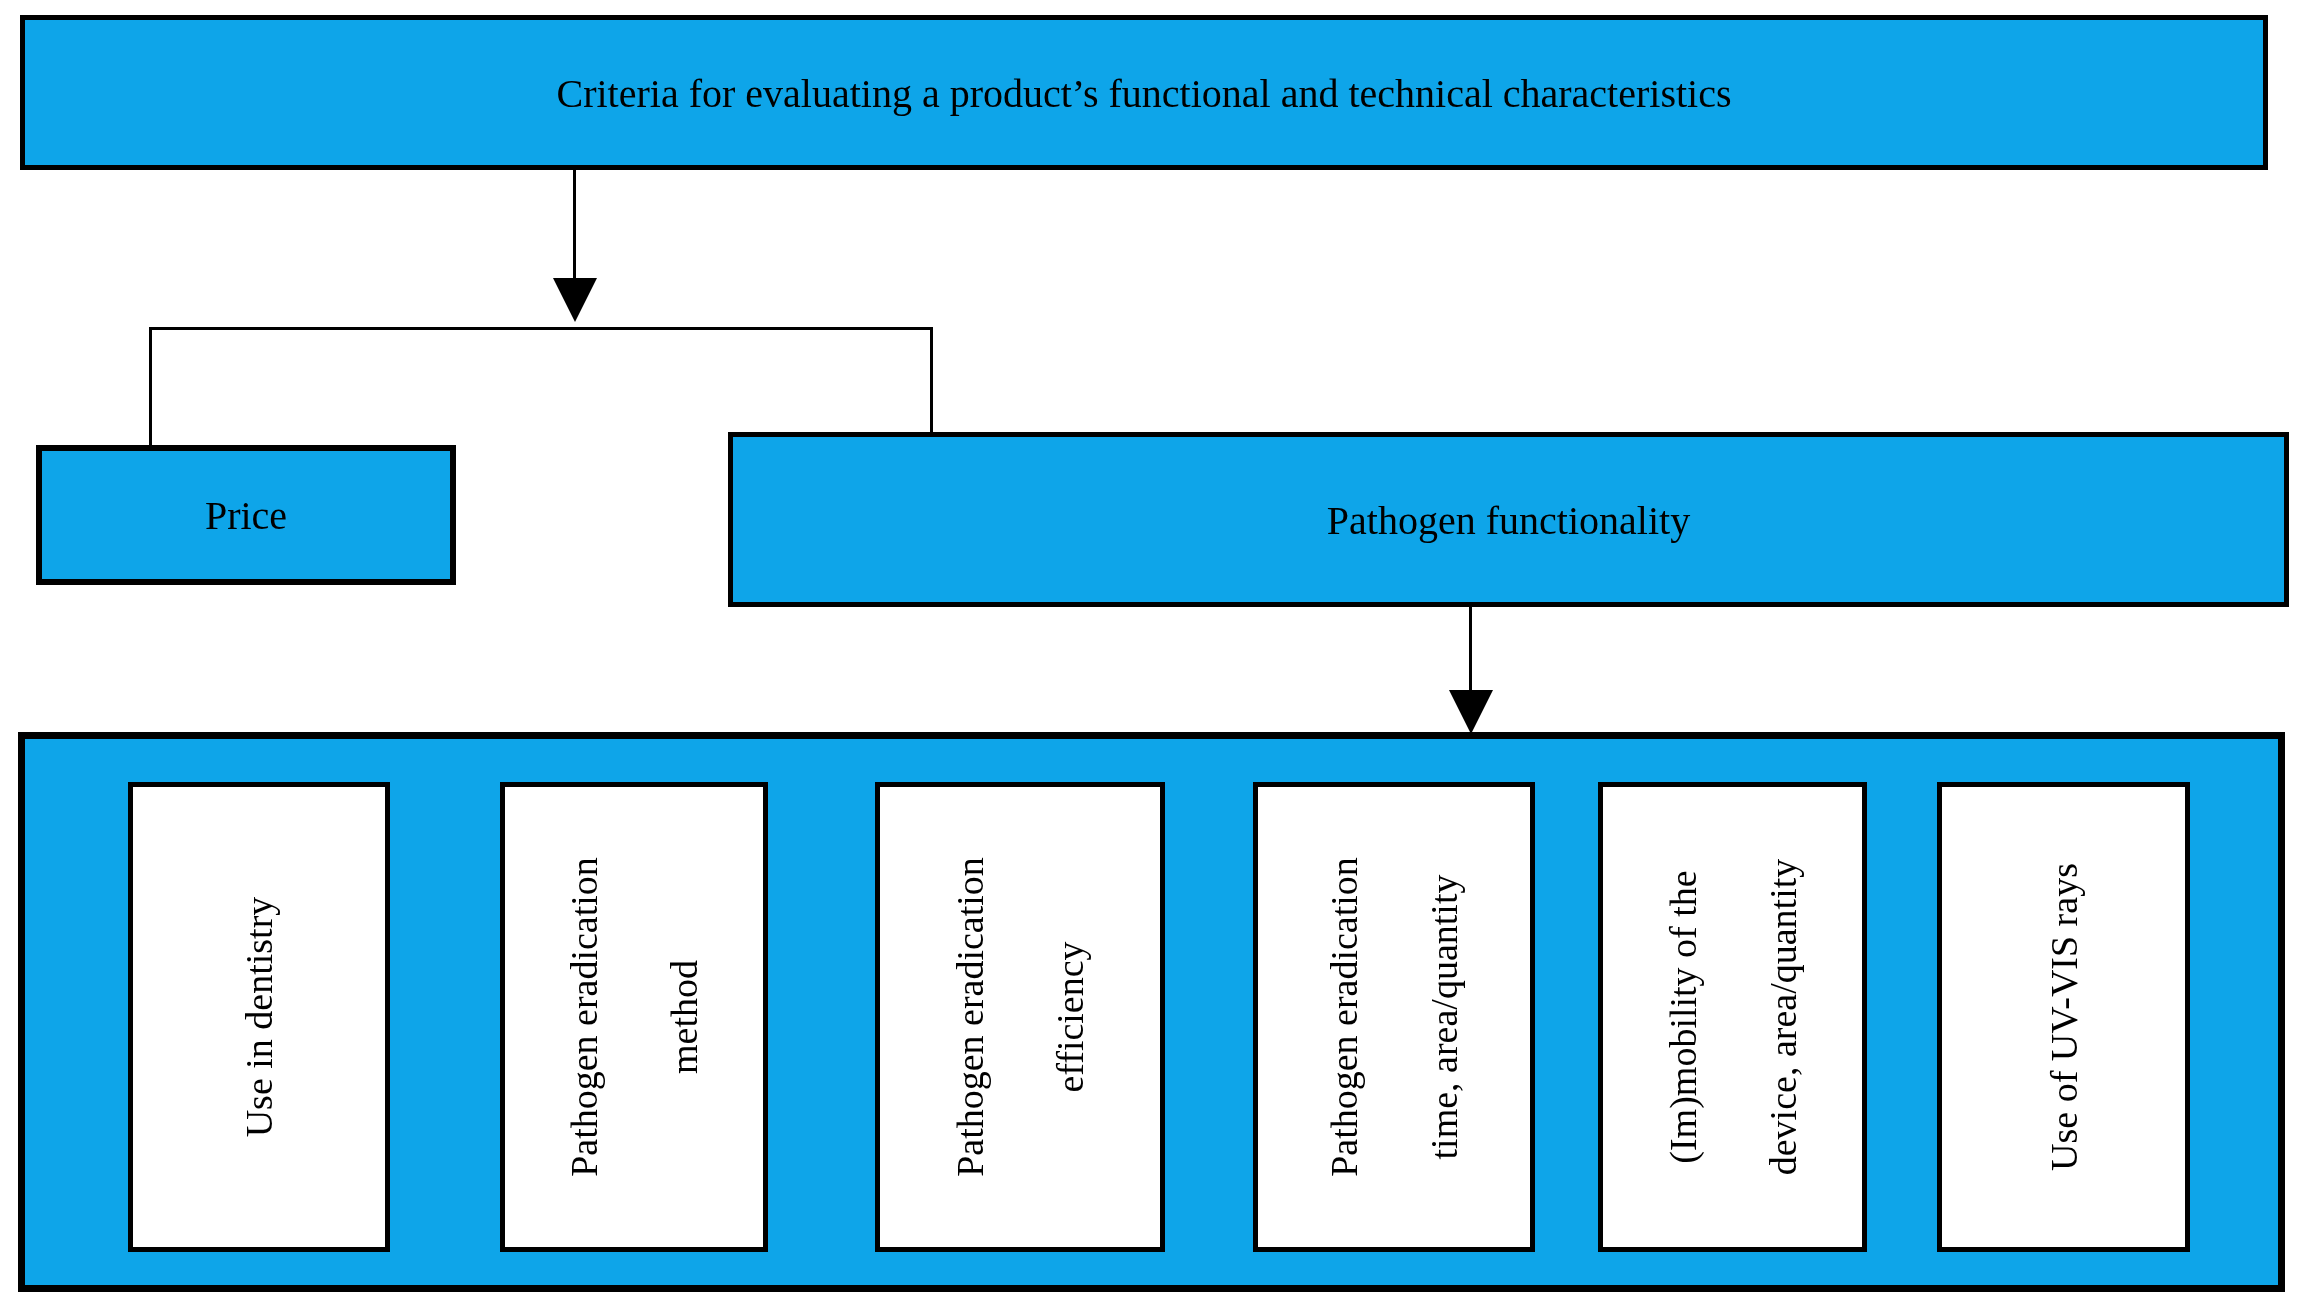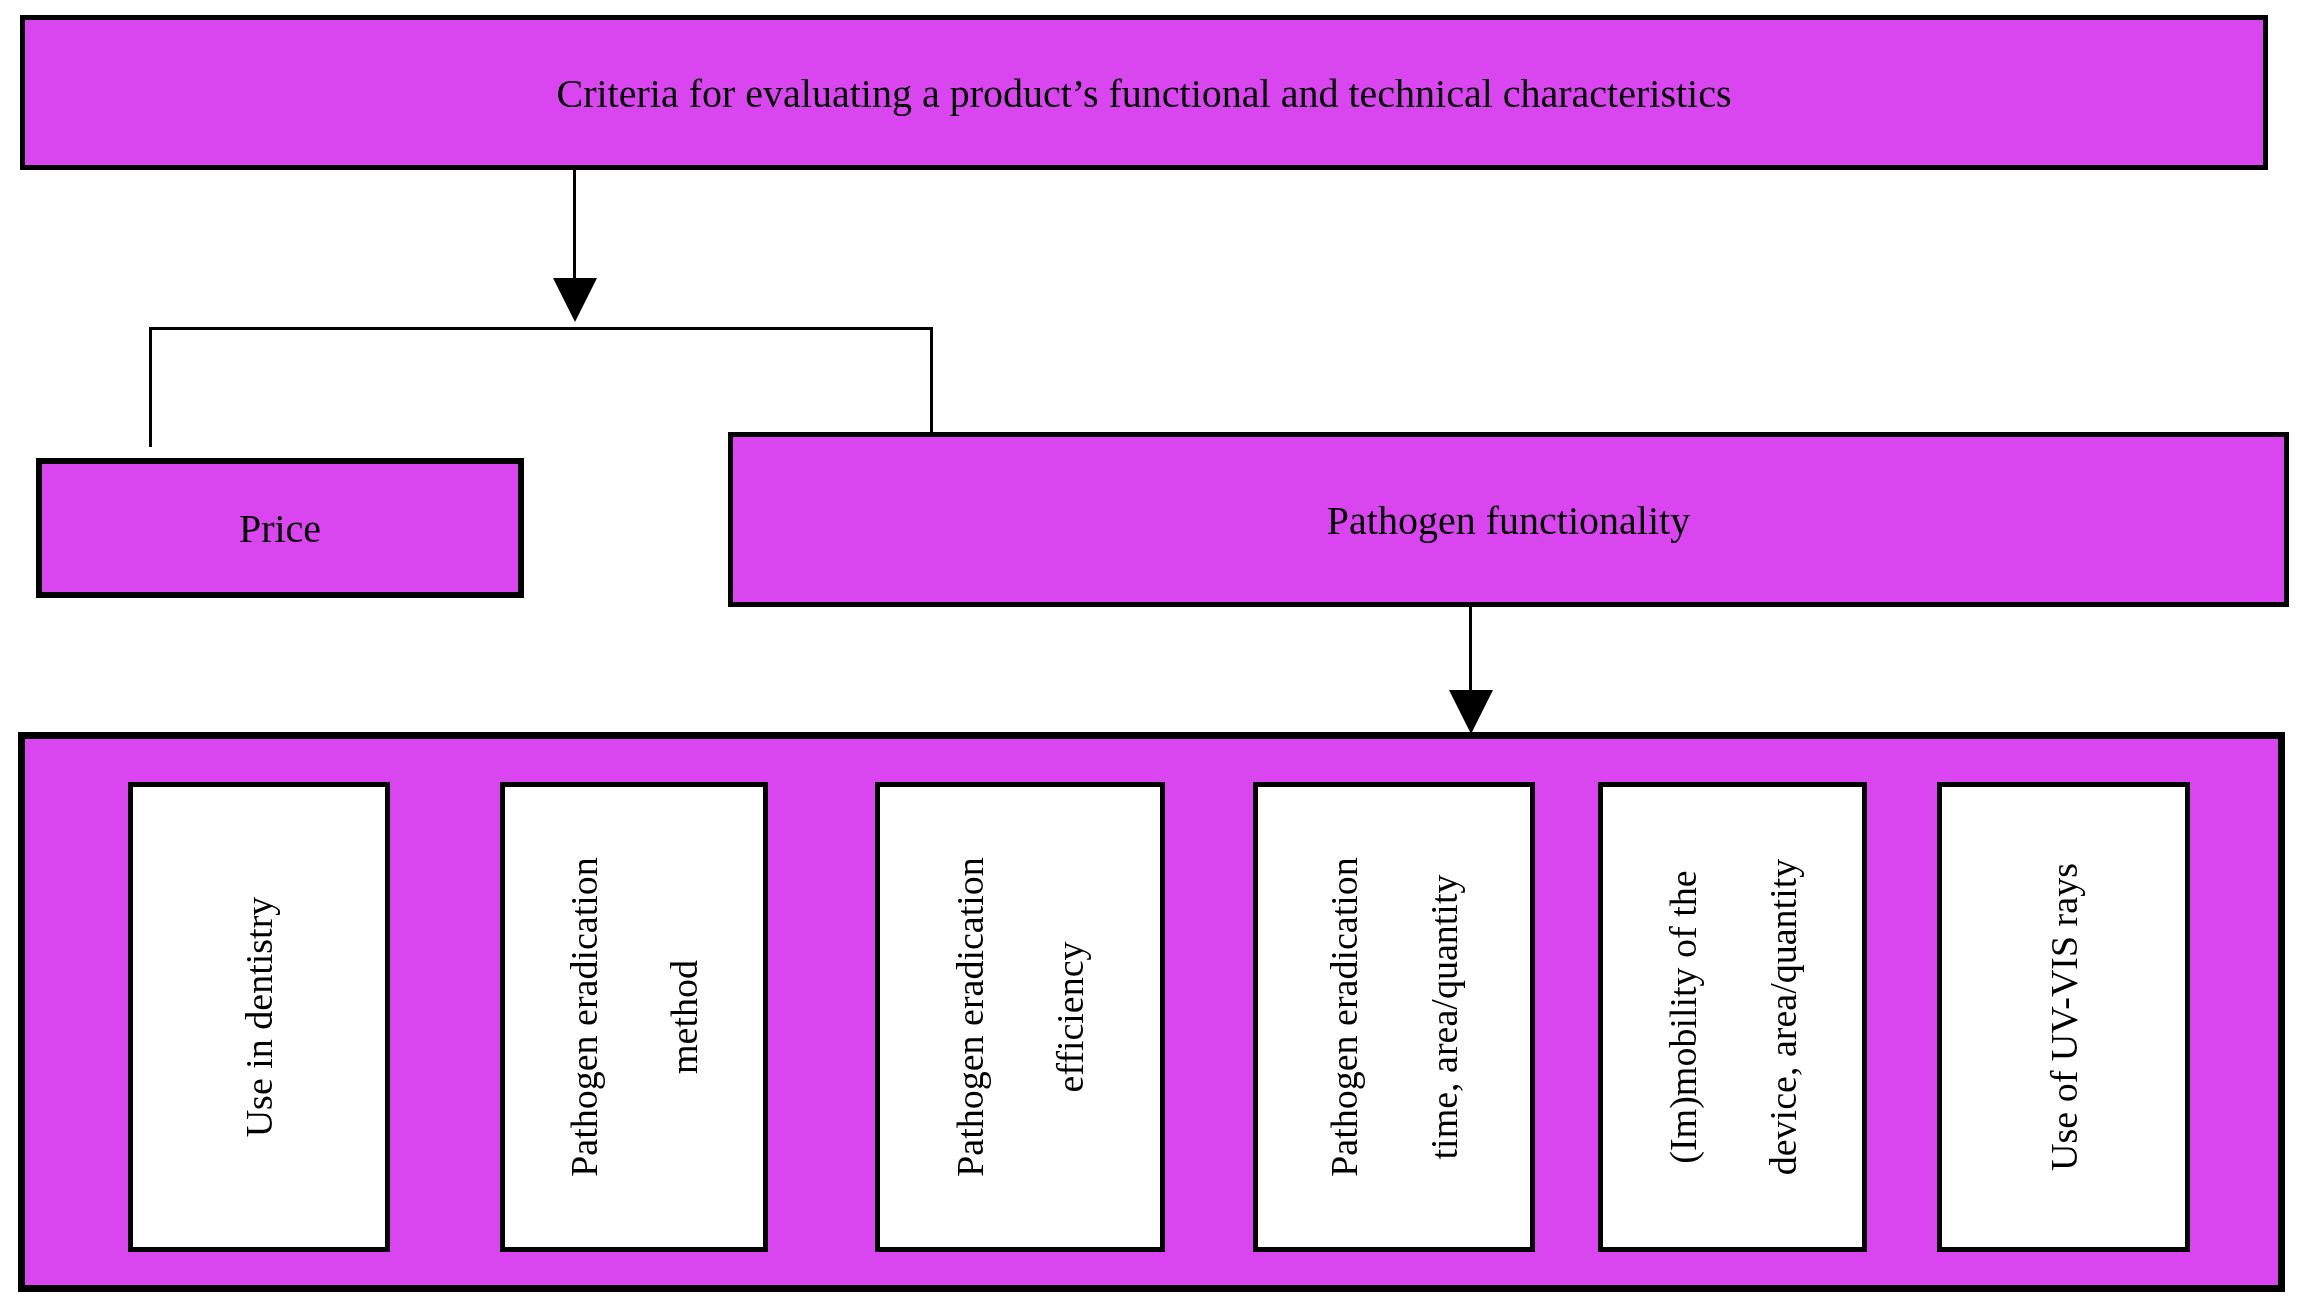--- a/index.html
+++ b/index.html
@@ -11,38 +11,38 @@
     position: relative;
     width: 2310px;
     height: 1314px;
     background: #ffffff;
     font-family: "Liberation Serif", "DejaVu Serif", serif;
     color: #000000;
     overflow: hidden;
   }
   .box {
     position: absolute;
-    background: #d946ef;
+    background: #0ea5e9;
     border: 5px solid #000000;
     box-sizing: border-box;
     padding-left: 28px;
   }
   .label-center {
     position: absolute;
     left: 50%;
     top: 50%;
     transform: translate(-50%, -50%);
     white-space: nowrap;
     font-size: 40px;
     text-align: center;
   }
   
   .root-box    { left: 20px;  top: 15px;  width: 2248px; height: 155px; border-width: 5px; }
   
-  .price-box   { left: 36px;  top: 458px; width: 488px;  height: 140px; border-width: 6px; }
+  .price-box   { left: 36px;  top: 445px; width: 420px;  height: 140px; border-width: 6px; }
   .pf-box      { left: 728px; top: 432px; width: 1561px; height: 175px; border-width: 5px; }
   
   .container-box { left: 18px; top: 732px; width: 2267px; height: 560px; border-width: 7px; }
   
   .vbox { position: absolute; top: 782px; height: 470px; background: #ffffff; border: 5px solid #000000; box-sizing: border-box; }
   .vbox1 { left: 128px;  width: 262px; }
   .vbox2 { left: 500px;  width: 268px; }
   .vbox3 { left: 875px;  width: 290px; }
   .vbox4 { left: 1253px; width: 282px; }
   .vbox5 { left: 1598px; width: 269px; }

